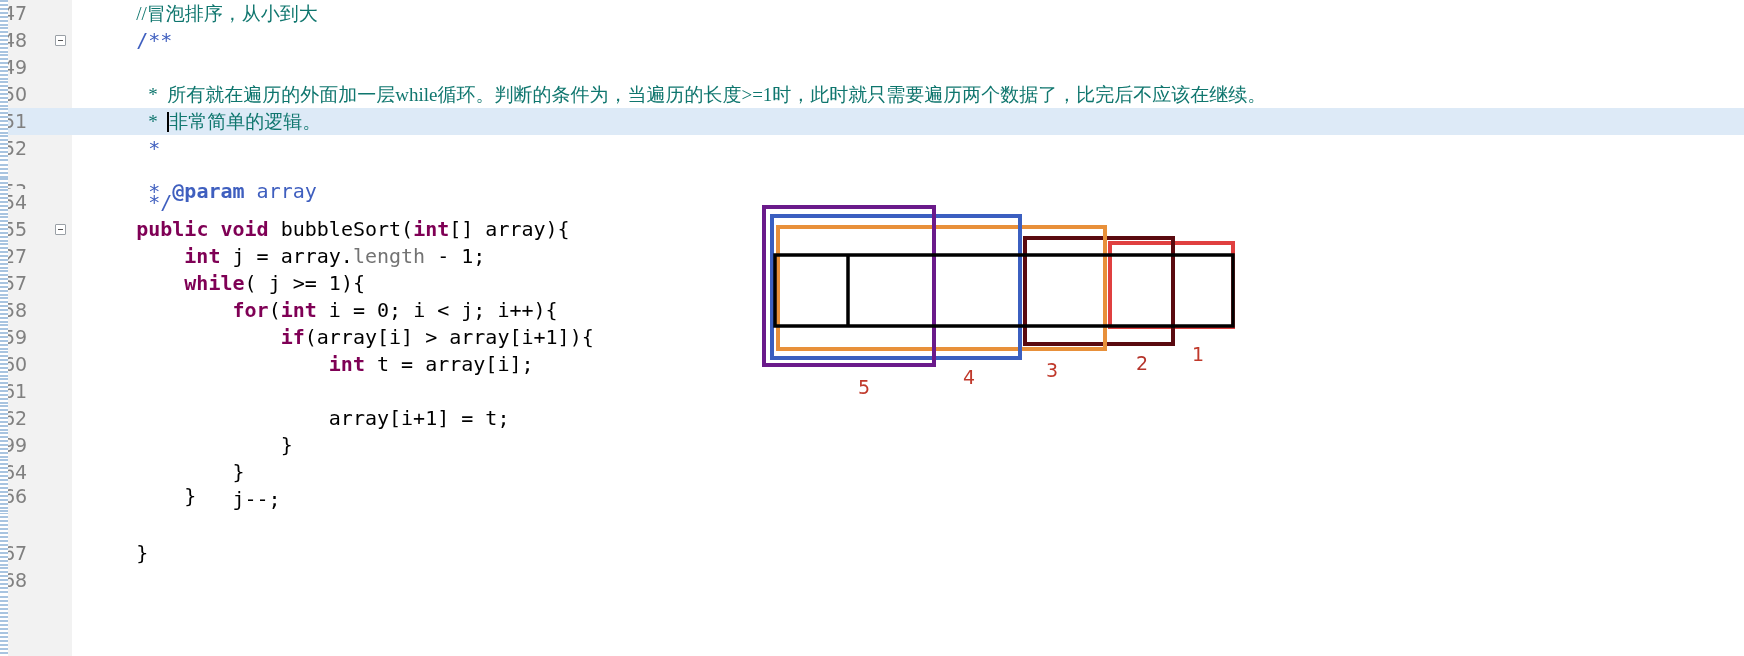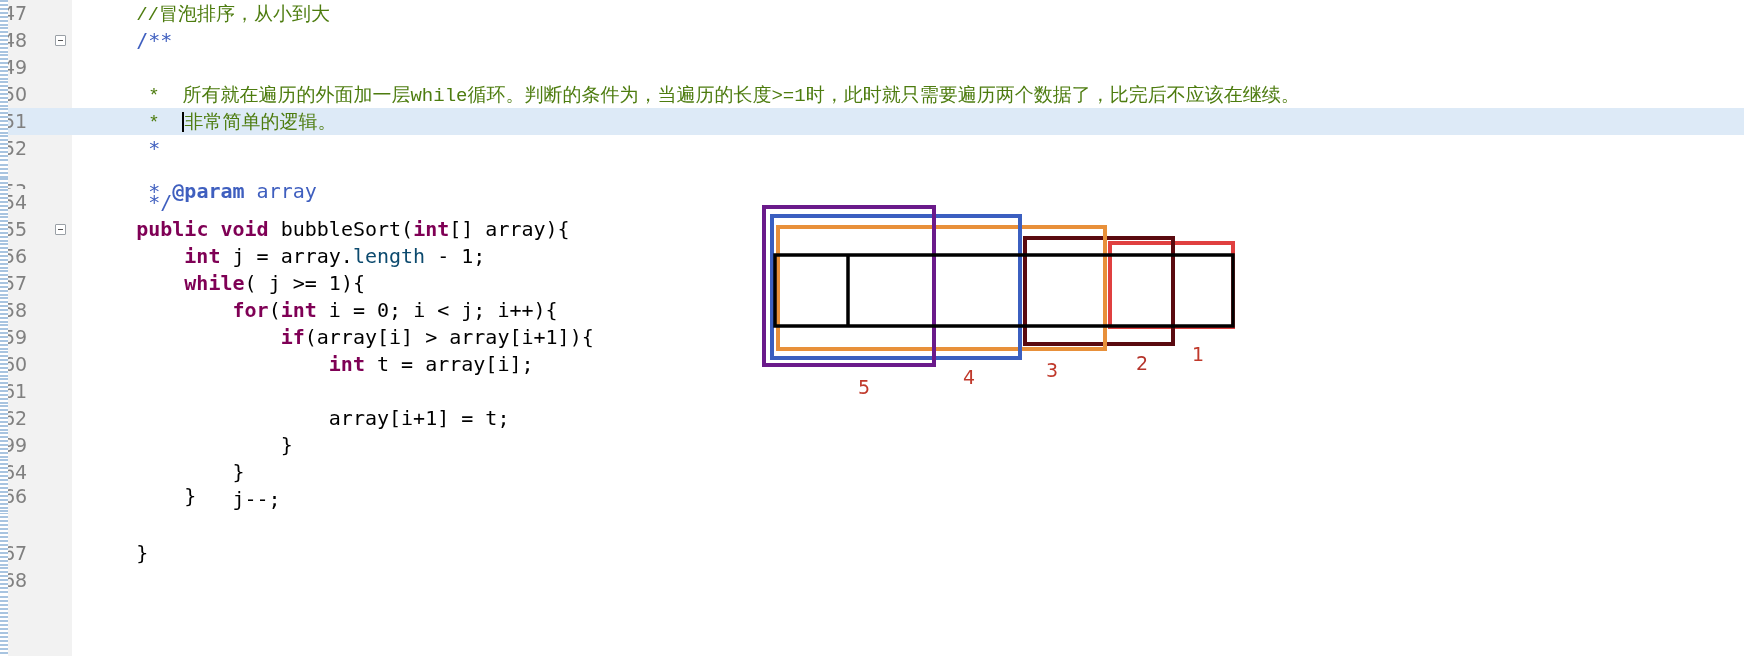--- a/index.html
+++ b/index.html
@@ -91,25 +91,25 @@
     position: absolute;
     left: 88px; top: 0;
     height: 27px;
     line-height: 27px;
     font-size: 20px;
     font-family: "DejaVu Sans Mono", "Liberation Mono", monospace;
     color: #000000;
     white-space: pre;
   }
 
-  .cmt   { color: #4d7c0f; font-family: Liberation Mono, monospace; font-size: 19px; }
+  .cmt   { color: #0f766e; font-family: Liberation Serif, serif; font-size: 19px; }
   .cmtm  { color: #3f5fbf; font-family: "DejaVu Sans Mono", "Liberation Mono", monospace; font-size: 20px; }
   .jdoc  { color: #3f5fbf; font-weight: bold; font-family: "DejaVu Sans Mono","Liberation Mono",monospace; }
   .kw    { color: #7f0055; font-weight: bold; }
-  .fld   { color: #0c4a6e; }
+  .fld   { color: #737373; }
   .plain { color: #000000; }
 
   .caret {
     display: inline-block;
     width: 0; border-left: 2px solid #000;
     height: 20px; vertical-align: -4px;
     margin-right: 0px;
   }
 
   
@@ -136,21 +136,21 @@
   <div id="code-lines">
       <div class="code-line" style="top: 0px;"><div class="ln-cell">47</div><div class="ln-stripe"></div><div class="ln-text"><span class="plain">    </span><span class="cmt">//冒泡排序，从小到大</span></div></div>
       <div class="code-line" style="top: 27px;"><div class="ln-cell">48</div><div class="ln-stripe"></div><div class="fold"></div><div class="ln-text"><span class="plain">    </span><span class="cmtm">/**</span></div></div>
       <div class="code-line" style="top: 54px;"><div class="ln-cell">49</div><div class="ln-stripe"></div></div>
       <div class="code-line" style="top: 81px;"><div class="ln-cell">50</div><div class="ln-stripe"></div><div class="ln-text"><span class="plain">     </span><span class="cmt">*  所有就在遍历的外面加一层while循环。判断的条件为，当遍历的长度&gt;=1时，此时就只需要遍历两个数据了，比完后不应该在继续。</span></div></div>
       <div class="code-line hl" style="top: 108px;"><div class="ln-cell">51</div><div class="ln-stripe"></div><div class="ln-text"><span class="plain">     </span><span class="cmt">*  </span><span class="caret"></span><span class="cmt">非常简单的逻辑。</span></div></div>
       <div class="code-line" style="top: 135px;"><div class="ln-cell">52</div><div class="ln-stripe"></div><div class="ln-text"><span class="plain">     </span><span class="cmtm">*</span></div></div>
       <div class="code-line" style="top: 178px;"><div class="ln-cell">53</div><div class="ln-stripe"></div><div class="ln-text"><span class="plain">     </span><span class="cmtm">* </span><span class="jdoc">@param</span><span class="cmtm"> array</span></div></div>
       <div class="code-line" style="top: 189px;"><div class="ln-cell">54</div><div class="ln-stripe"></div><div class="ln-text"><span class="plain">     </span><span class="cmtm">*/</span></div></div>
       <div class="code-line" style="top: 216px;"><div class="ln-cell">55</div><div class="ln-stripe"></div><div class="fold"></div><div class="ln-text"><span class="plain">    </span><span class="kw">public void </span><span class="plain">bubbleSort(</span><span class="kw">int</span><span class="plain">[] array){</span></div></div>
-      <div class="code-line" style="top: 243px;"><div class="ln-cell">56</div><div class="ln-stripe"></div><div class="ln-text"><span class="plain">        </span><span class="kw">int</span><span class="plain"> j = array.</span><span class="fld">length</span><span class="plain"> - 1;</span></div></div>
+      <div class="code-line" style="top: 243px;"><div class="ln-cell">27</div><div class="ln-stripe"></div><div class="ln-text"><span class="plain">        </span><span class="kw">int</span><span class="plain"> j = array.</span><span class="fld">length</span><span class="plain"> - 1;</span></div></div>
       <div class="code-line" style="top: 270px;"><div class="ln-cell">57</div><div class="ln-stripe"></div><div class="ln-text"><span class="plain">        </span><span class="kw">while</span><span class="plain">( j &gt;= 1){</span></div></div>
       <div class="code-line" style="top: 297px;"><div class="ln-cell">58</div><div class="ln-stripe"></div><div class="ln-text"><span class="plain">            </span><span class="kw">for</span><span class="plain">(</span><span class="kw">int</span><span class="plain"> i = 0; i &lt; j; i++){</span></div></div>
       <div class="code-line" style="top: 324px;"><div class="ln-cell">59</div><div class="ln-stripe"></div><div class="ln-text"><span class="plain">                </span><span class="kw">if</span><span class="plain">(array[i] &gt; array[i+1]){</span></div></div>
       <div class="code-line" style="top: 351px;"><div class="ln-cell">60</div><div class="ln-stripe"></div><div class="ln-text"><span class="plain">                    </span><span class="kw">int</span><span class="plain"> t = array[i];</span></div></div>
       <div class="code-line" style="top: 378px;"><div class="ln-cell">61</div><div class="ln-stripe"></div></div>
       <div class="code-line" style="top: 405px;"><div class="ln-cell">62</div><div class="ln-stripe"></div><div class="ln-text"><span class="plain">                    array[i+1] = t;</span></div></div>
       <div class="code-line" style="top: 432px;"><div class="ln-cell">99</div><div class="ln-stripe"></div><div class="ln-text"><span class="plain">                }</span></div></div>
       <div class="code-line" style="top: 459px;"><div class="ln-cell">64</div><div class="ln-stripe"></div><div class="ln-text"><span class="plain">            }</span></div></div>
       <div class="code-line" style="top: 486px;"><div class="ln-cell">65</div><div class="ln-stripe"></div><div class="ln-text"><span class="plain">            j--;</span></div></div>
       <div class="code-line" style="top: 483px;"><div class="ln-cell">66</div><div class="ln-stripe"></div><div class="ln-text"><span class="plain">        }</span></div></div>

